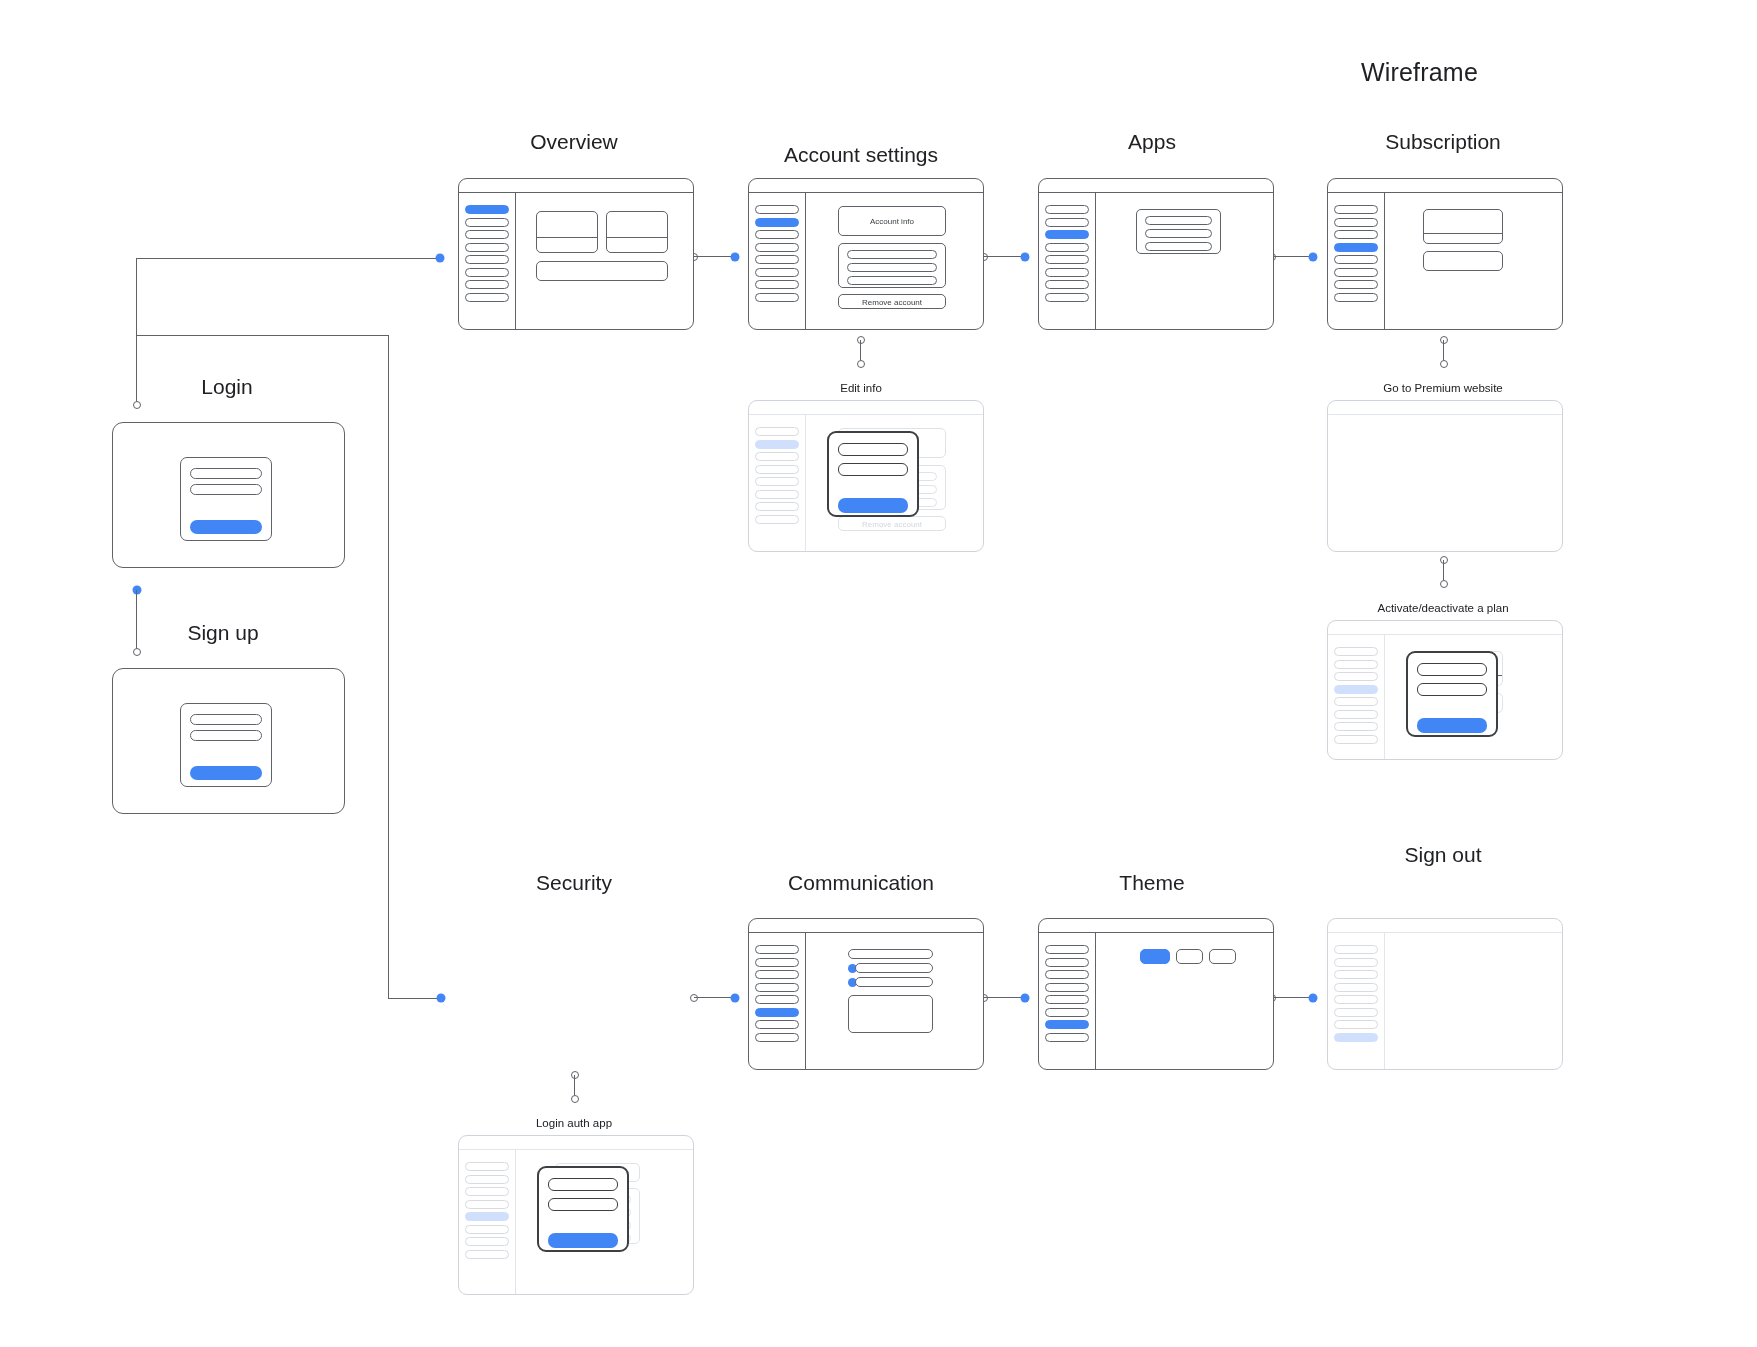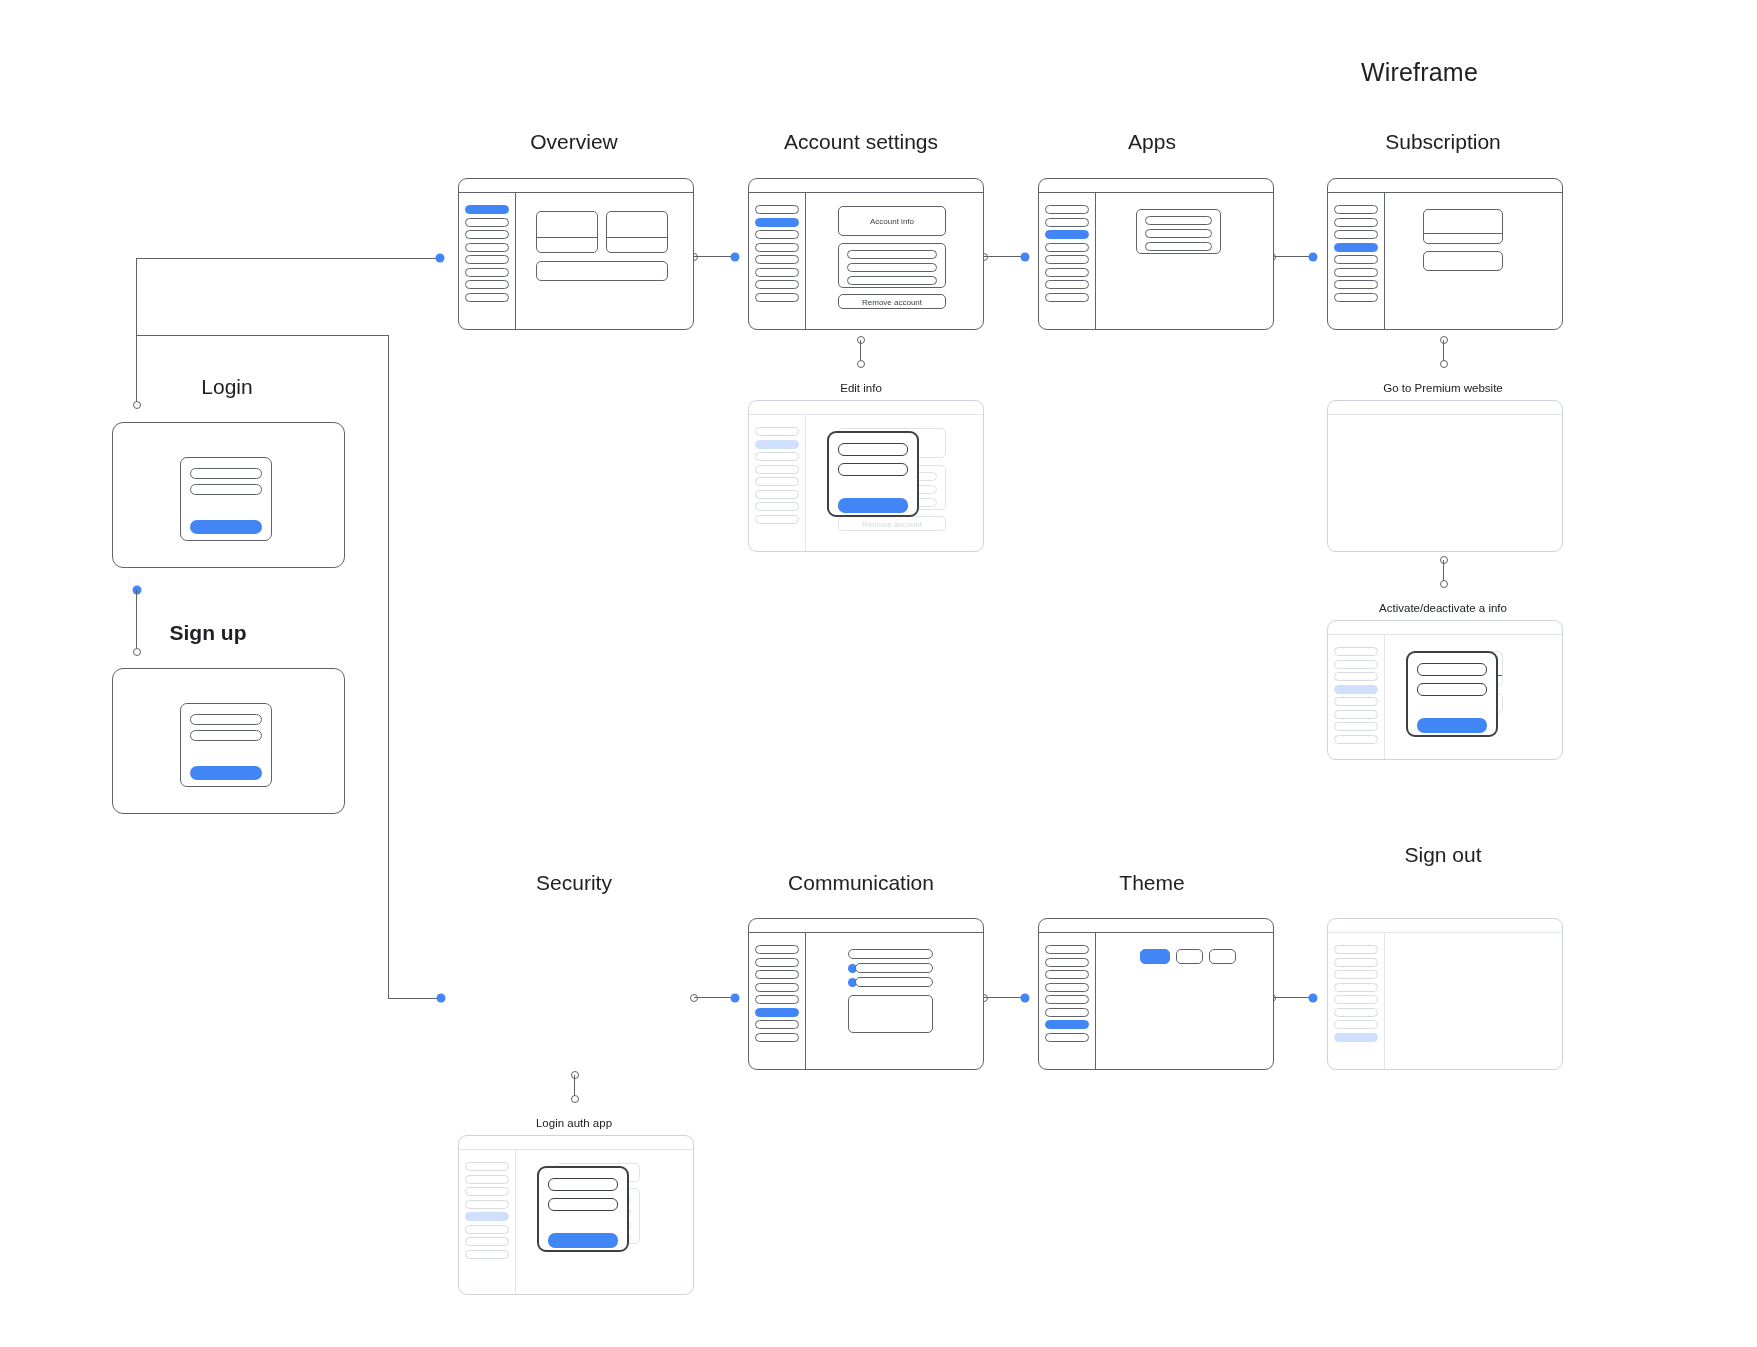--- a/index.html
+++ b/index.html
@@ -182,21 +182,21 @@
       <div class="box" style="left:20px; top:18px; width:62px; height:42px;">
         <div class="hline" style="top:25px;"></div>
       </div>
       <div class="box" style="left:90px; top:18px; width:62px; height:42px;">
         <div class="hline" style="top:25px;"></div>
       </div>
       <div class="box" style="left:20px; top:68px; width:132px; height:20px;"></div>
     </div>
   </div>
 
-  <div class="card-title" style="left:861px; top:130px;">Account settings</div>
+  <div class="card-title" style="left:861px; top:143px;">Account settings</div>
   <div class="card" style="left:748px; top:178px; width:236px; height:152px;">
     <div class="titlebar"></div>
     <div class="sidebar">
       <div class="pill"></div>
       <div class="pill sel"></div>
       <div class="pill"></div>
       <div class="pill"></div>
       <div class="pill"></div>
       <div class="pill"></div>
       <div class="pill"></div>
@@ -262,21 +262,21 @@
 
   <div class="card-title" style="left:227px; top:375px;">Login</div>
   <div class="card" style="left:112px; top:422px; width:233px; height:146px; border-radius:11px;">
     <div class="box" style="left:67px; top:34px; width:92px; height:84px; padding:10px 9px; border-radius:7px;">
       <div class="ibar"></div>
       <div class="ibar" style="margin-top:5px;"></div>
       <div class="btn-blue" style="margin-top:25px;"></div>
     </div>
   </div>
 
-  <div class="card-title" style="left:208px; top:621px;font-weight:bold;">Sign up</div>
+  <div class="card-title" style="left:223px; top:621px;">Sign up</div>
   <div class="card" style="left:112px; top:668px; width:233px; height:146px; border-radius:11px;">
     <div class="box" style="left:67px; top:34px; width:92px; height:84px; padding:10px 9px; border-radius:7px;">
       <div class="ibar"></div>
       <div class="ibar" style="margin-top:5px;"></div>
       <div class="btn-blue" style="margin-top:25px;"></div>
     </div>
   </div>
 
   <div class="edge-label" style="left:861px; top:382px;">Edit info</div>
   <div class="card light" style="left:748px; top:400px; width:236px; height:152px;">
@@ -309,21 +309,21 @@
         <div class="btn-blue tall" style="margin-top:22px;"></div>
       </div>
     </div>
   </div>
 
   <div class="edge-label" style="left:1443px; top:382px;">Go to Premium website</div>
   <div class="card light" style="left:1327px; top:400px; width:236px; height:152px;">
     <div class="titlebar"></div>
   </div>
 
-  <div class="edge-label" style="left:1443px; top:602px;">Activate/deactivate a info</div>
+  <div class="edge-label" style="left:1443px; top:602px;">Activate/deactivate a plan</div>
   <div class="card light" style="left:1327px; top:620px; width:236px; height:140px;">
     <div class="titlebar"></div>
     <div class="sidebar">
       <div class="pill"></div>
       <div class="pill"></div>
       <div class="pill"></div>
       <div class="pill sel"></div>
       <div class="pill"></div>
       <div class="pill"></div>
       <div class="pill"></div>

